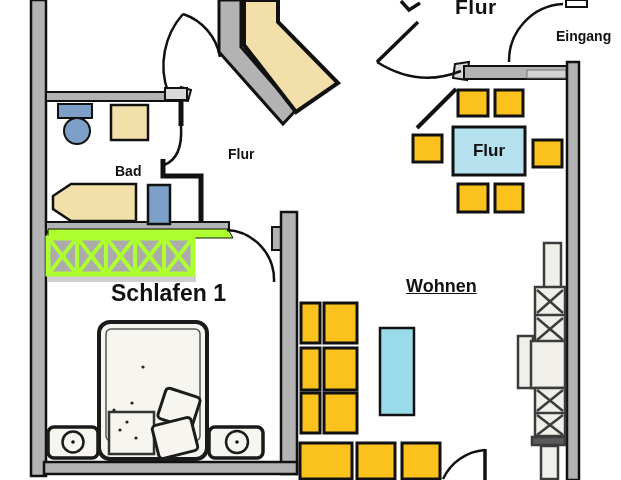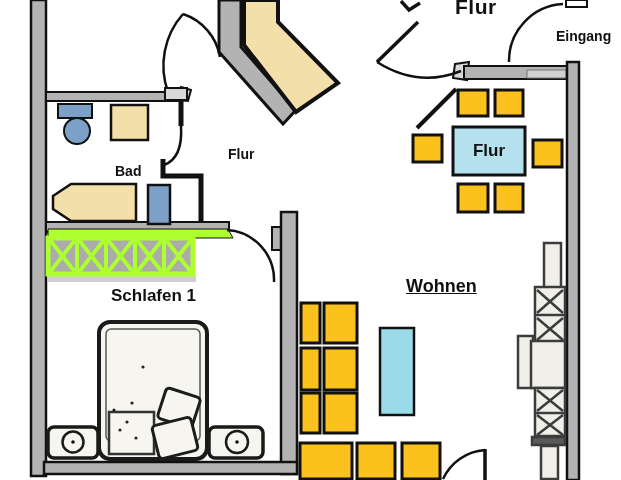--- a/index.html
+++ b/index.html
@@ -8,21 +8,21 @@
         font-family:"Liberation Sans",sans-serif;margin-left:15px;}
   #plan svg{position:absolute;left:0;top:0;}
   .lbl{position:absolute;font-weight:700;color:#111;line-height:1.05;white-space:nowrap;}
   .lbl-flur-top{left:440px;top:-4px;font-size:21px;letter-spacing:.5px;}
   .lbl-eingang{left:541px;top:29px;font-size:14px;}
   .lbl-bad{left:100px;top:164px;font-size:14px;}
   .lbl-flur-mid{left:213px;top:147px;font-size:14px;}
   .lbl-essen{left:438px;top:127px;width:72px;height:48px;display:flex;
              align-items:center;justify-content:center;font-size:17px;}
   .lbl-wohnen{left:391px;top:277px;font-size:18px;text-decoration:underline;}
-  .lbl-schlafen{left:96px;top:287px;font-size:17px;}
+  .lbl-schlafen{left:96px;top:281px;font-size:23px;}
 </style>
 </head>
 <body>
 
 <div id="plan">
 <svg width="621" height="480" viewBox="0 0 621 480">
 
   <g>
     <rect x="16" y="0" width="15" height="476" stroke="#111" stroke-width="2.5" fill="#b3b3b3"></rect>
     <rect x="31" y="92" width="132" height="9" stroke="#111" stroke-width="2" fill="#b3b3b3"></rect>

